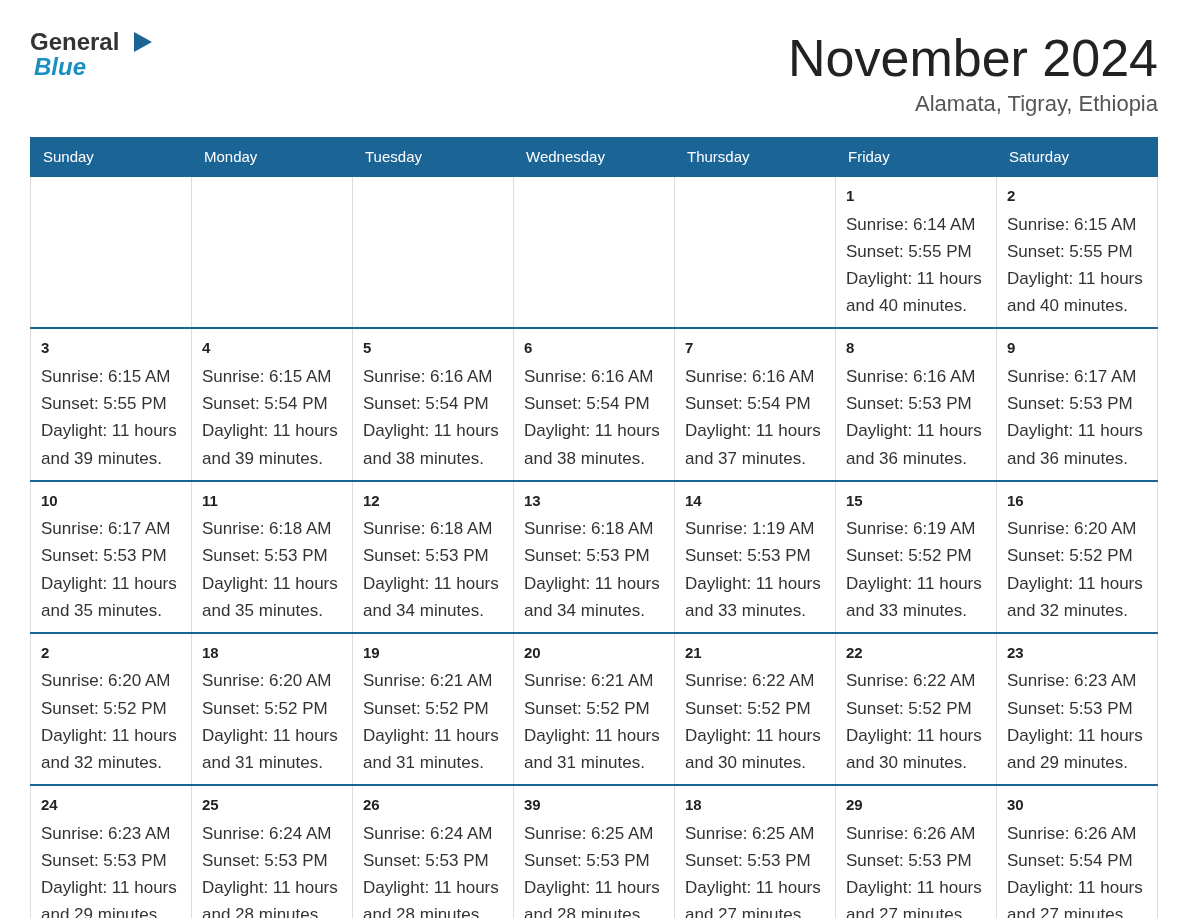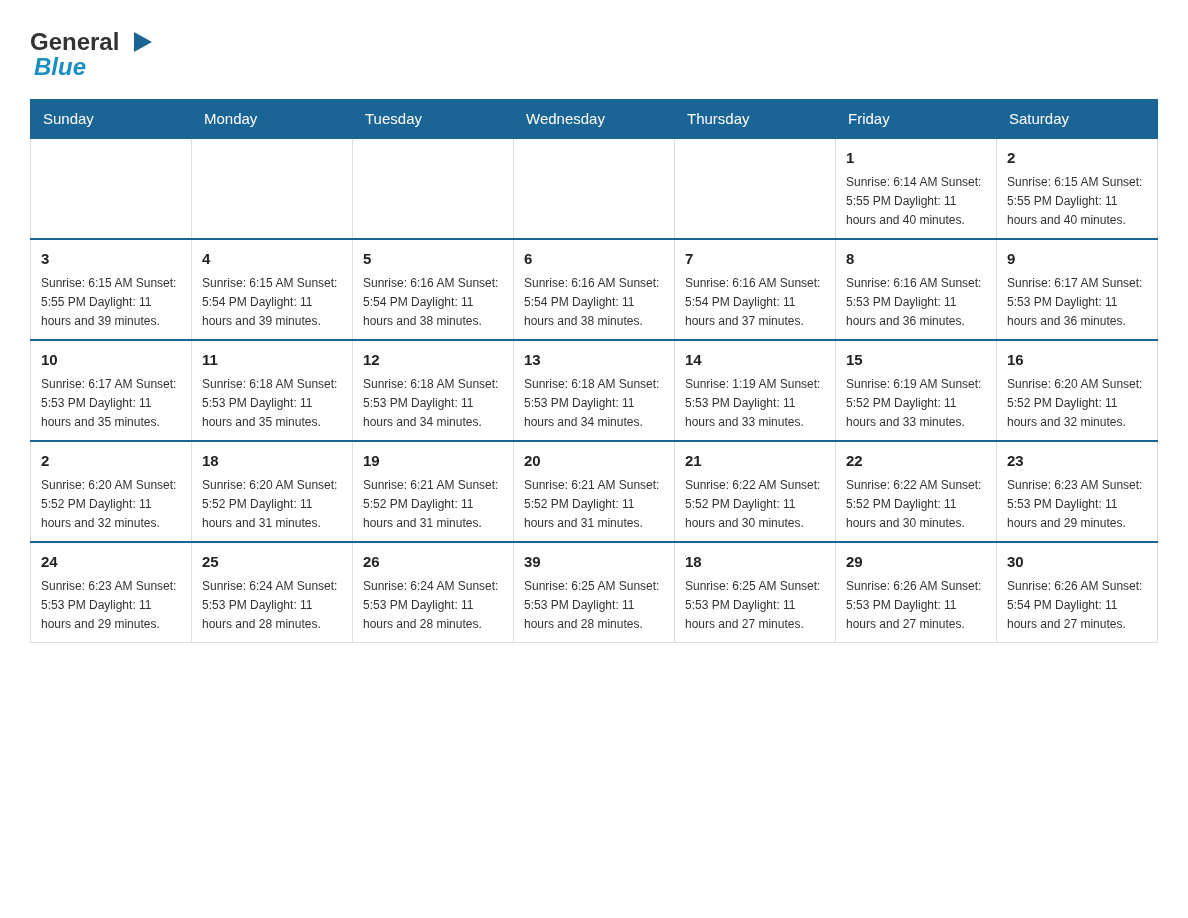--- a/index.html
+++ b/index.html
@@ -61,21 +61,21 @@
       line-height: 1.5;
     }
     .day-number {
       font-size: 15px;
       font-weight: bold;
       color: #222;
       display: block;
       margin-bottom: 3px;
     }
     .day-info {
-      font-size: 12px;
+      font-size: 17px;
       color: #333;
       line-height: 1.6;
     }
     .empty-cell {
       background: #fff;
     }
     .logo-wrapper {
       display: flex;
       flex-direction: column;
       line-height: 1;
@@ -115,20 +115,24 @@
       <span class="logo-chevron">
         <svg width="18" height="20" viewBox="0 0 18 20">
           <polygon points="0,0 18,10 0,20" fill="#1a6496"></polygon>
         </svg>
       </span>
     </div>
     <div class="logo-row2">
       <span class="logo-text-blue">Blue</span>
     </div>
   </div>
+  <div class="title-block">
+    <div class="month-title">November 2024</div>
+    <div class="location-title">Alamata, Tigray, Ethiopia</div>
+  </div>
 </div>
 
 <table class="calendar">
   <thead>
     <tr>
     <th>Sunday</th>
         <th>Monday</th>
         <th>Tuesday</th>
         <th>Wednesday</th>
         <th>Thursday</th>

